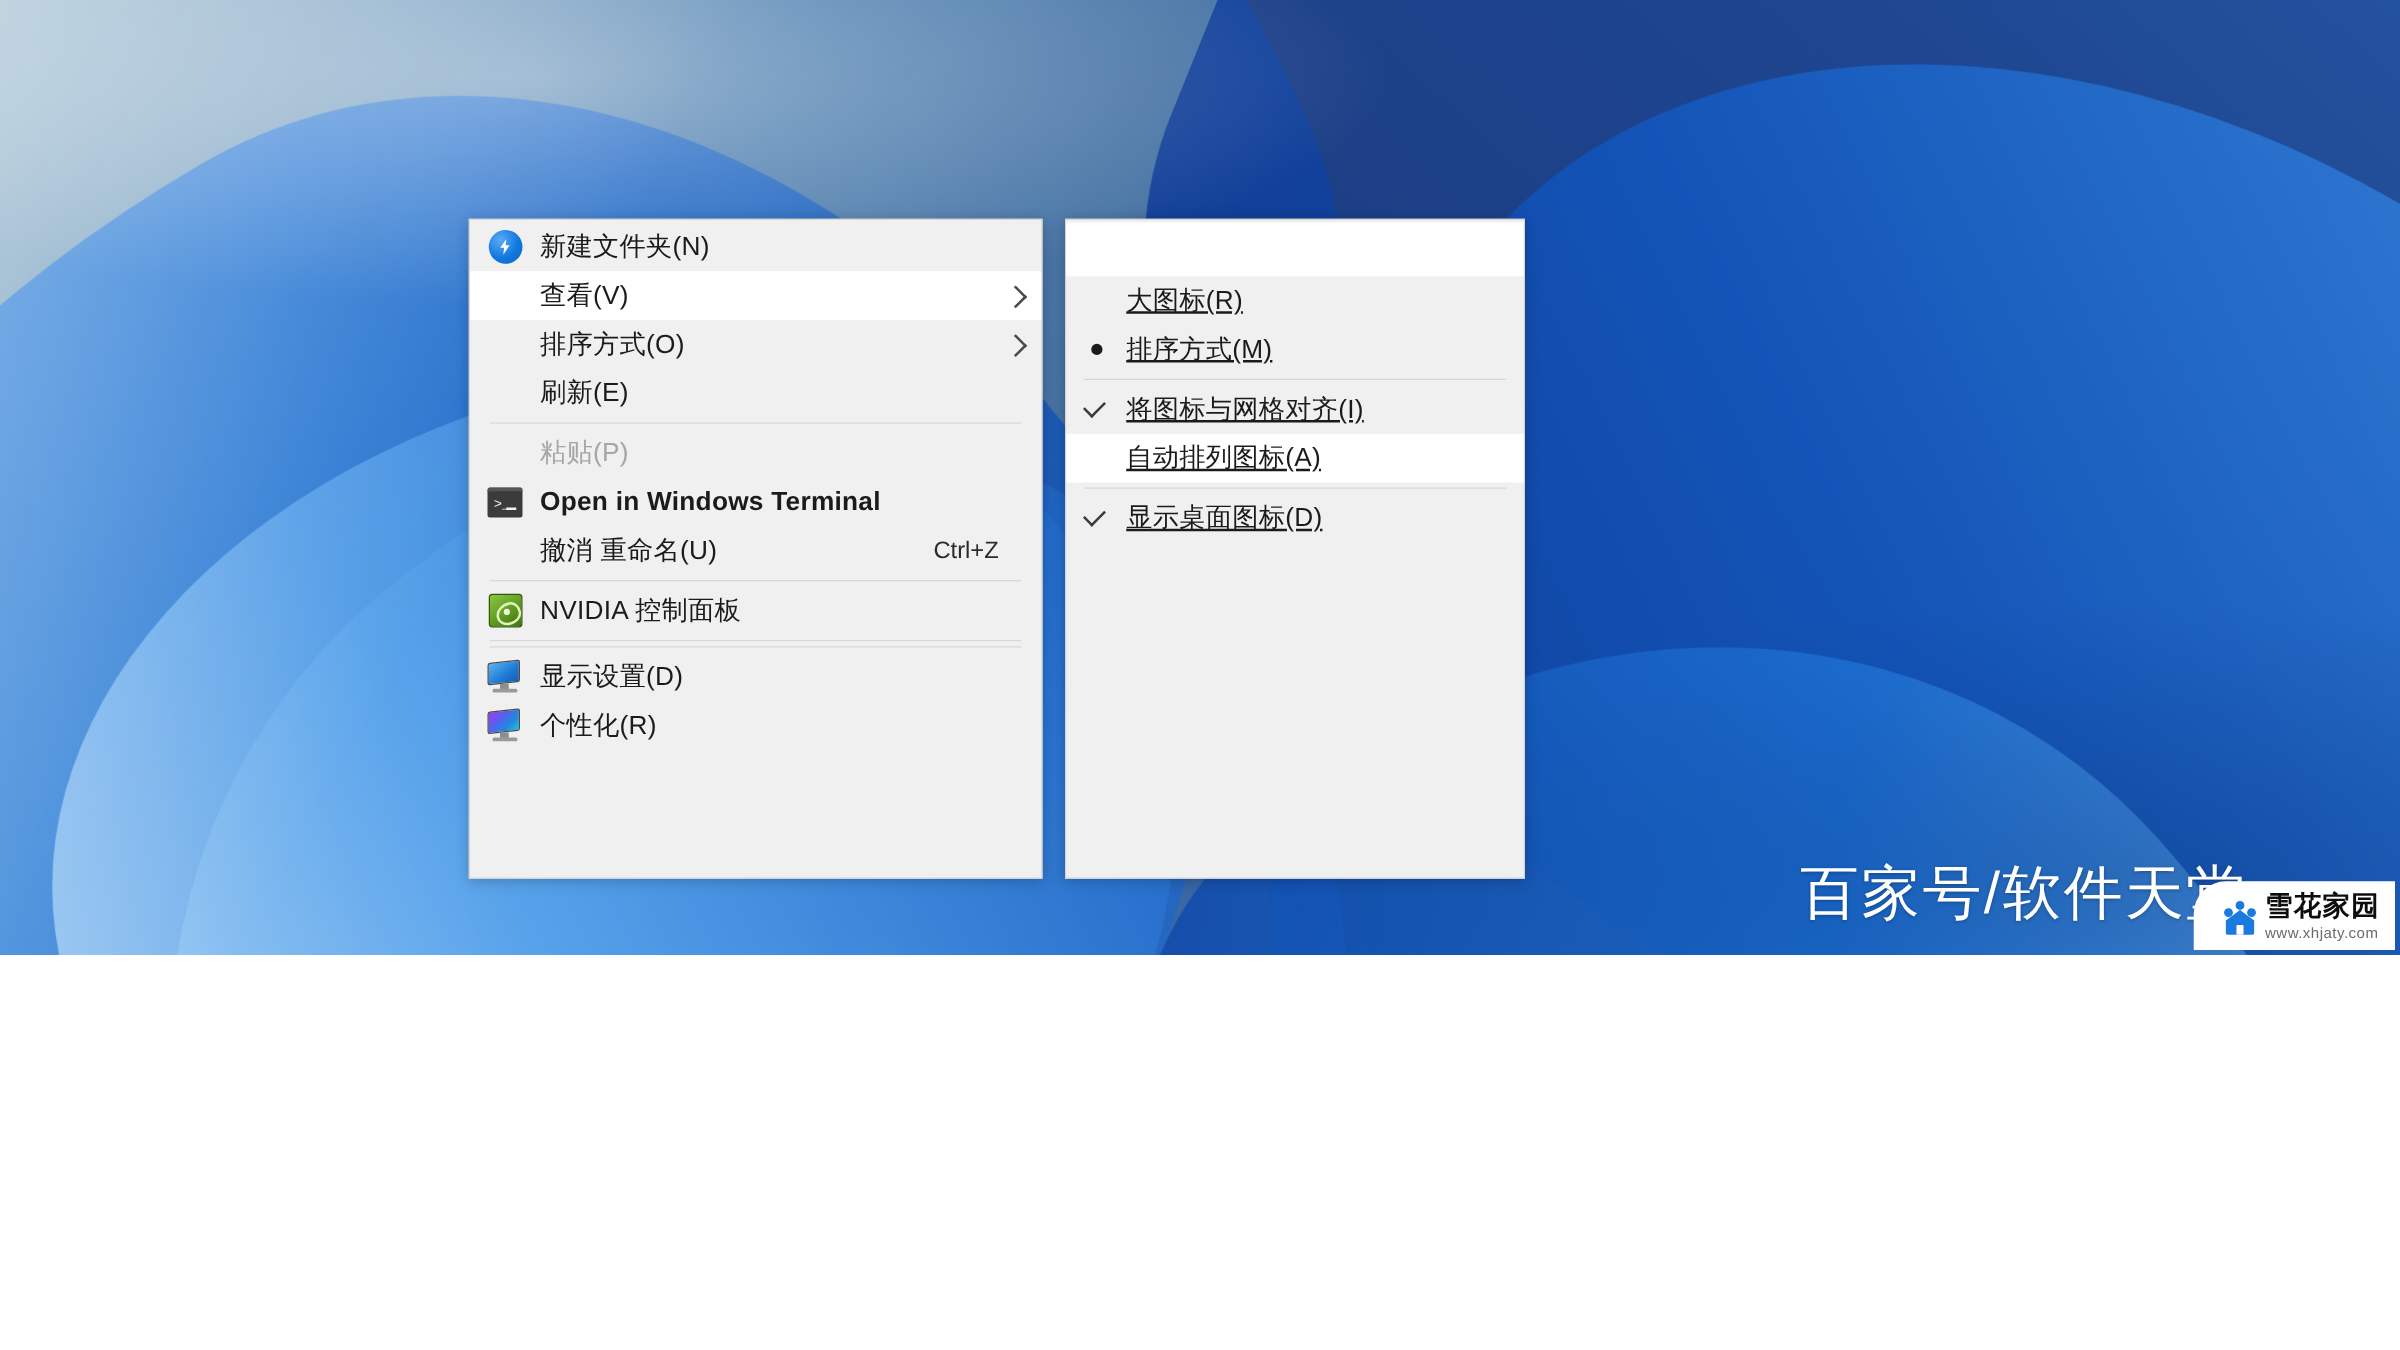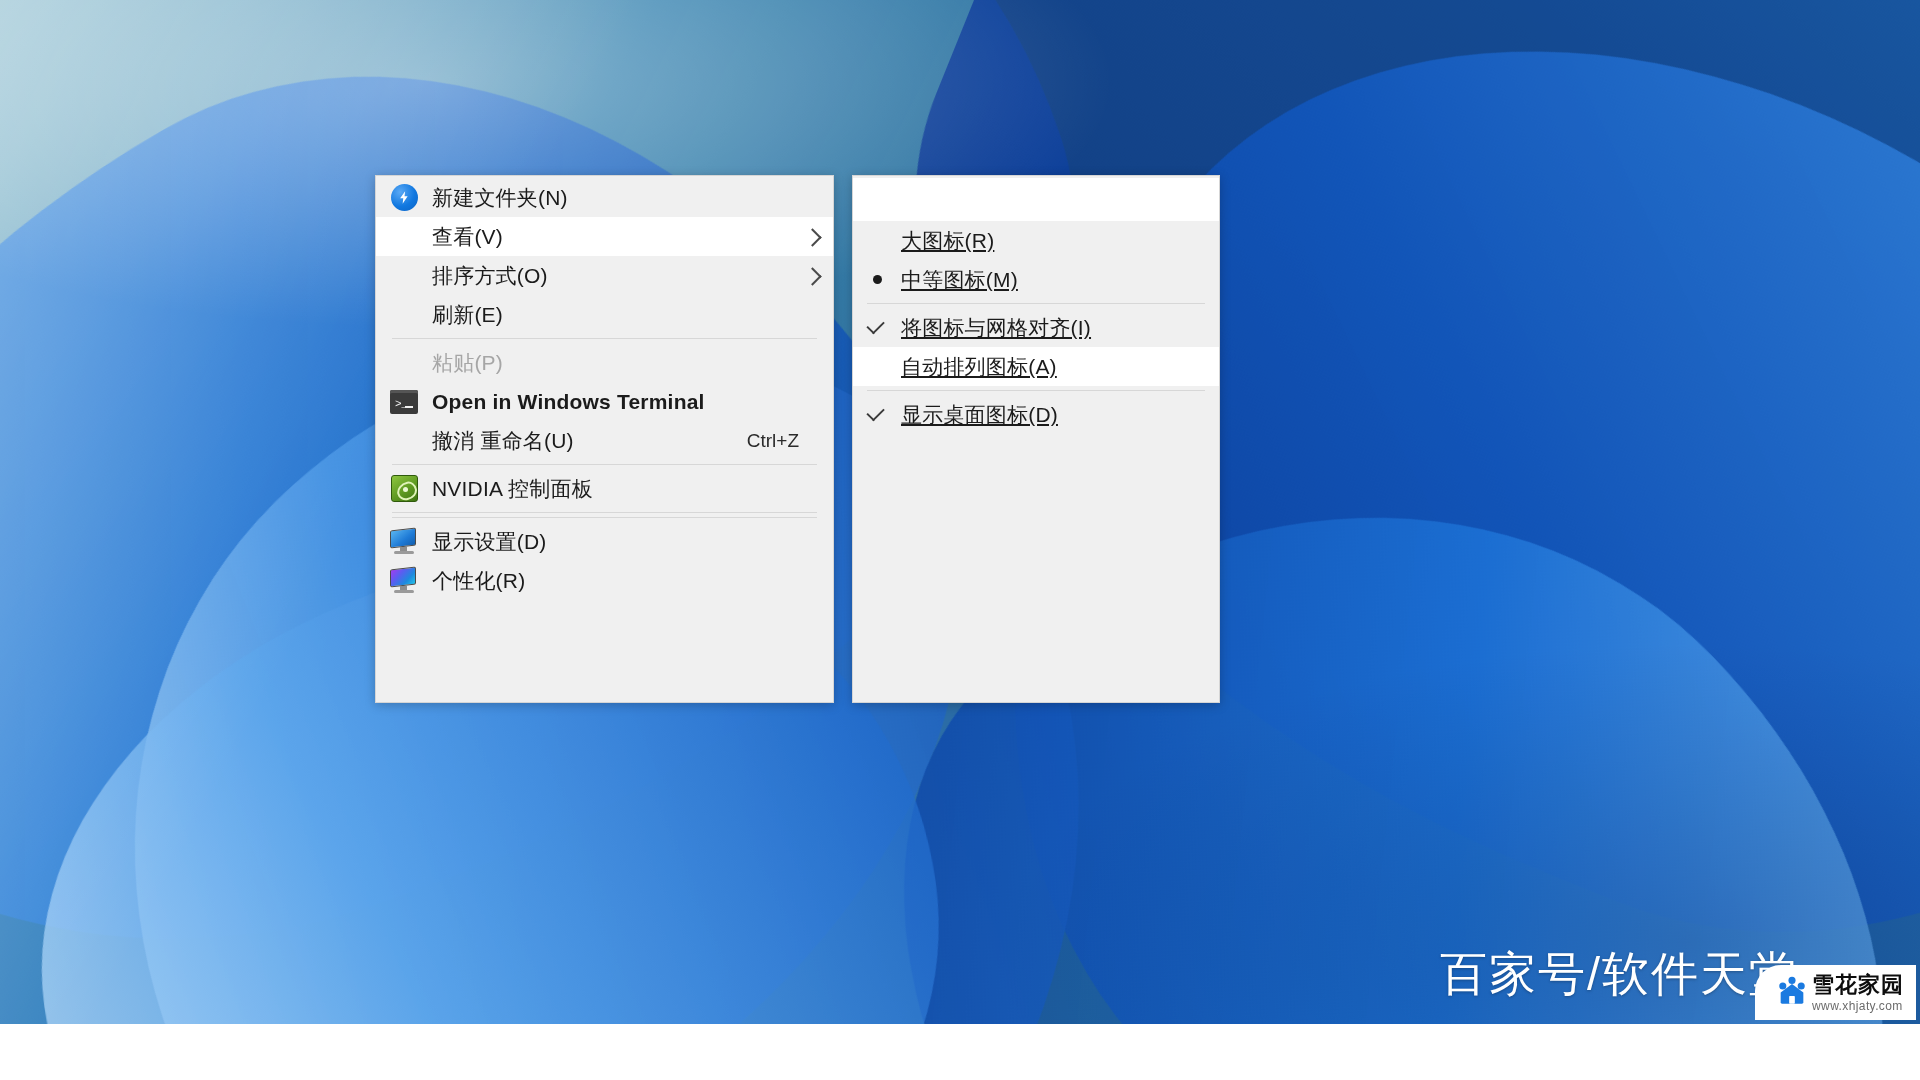--- a/index.html
+++ b/index.html
@@ -4,22 +4,22 @@
 <style>
   html, body {
     margin: 0; padding: 0;
     width: 1920px; height: 1080px;
     overflow: hidden;
     font-family: "Liberation Sans", "DejaVu Sans", sans-serif;
   }
 
   #desktop {
     position: relative;
-    width: 1920px; height: 1024px;
-    background: #4d7c0f;
+    width: 1920px; height: 764px;
+    background: #a16207;
     overflow: hidden;
   }
 
   
   .wall-base {
     position: absolute; inset: 0;
     background:
       radial-gradient(ellipse 90% 70% at 8% 12%,  #cfe3f7 0%, #9cc6ef 22%, #4f9bе8 48%, rgba(0,0,0,0) 70%),
       radial-gradient(ellipse 120% 90% at 75% 5%, #2f7fe0 0%, #1561c9 35%, rgba(0,0,0,0) 72%),
       linear-gradient(140deg, #bcd9f2 0%, #6fb0ec 16%, #2b7ee2 38%, #0f58c4 62%, #0b46a8 82%, #0a3d99 100%);
@@ -247,21 +247,21 @@
     letter-spacing: 2px;
     text-shadow: 0 1px 3px rgba(0,0,0,.28);
     white-space: nowrap;
   }
   #site-badge {
     position: absolute;
     right: 4px; bottom: 4px;
     background: #ffffff;
     border-radius: 26px 0 0 0;
     padding: 9px 12px 8px 20px;
-    display: flex; align-items: flex-start; gap: 3px;
+    display: flex; align-items: flex-end; gap: 3px;
   }
   #site-badge .mark { width: 34px; height: 34px; }
   #site-badge .txtwrap { display: flex; flex-direction: column; line-height: 1; }
   #site-badge .bname {
     color: #0d0d0d; font-size: 22px; font-weight: 700; letter-spacing: 1px;
   }
   #site-badge .burl {
     color: #6b6b6b; font-size: 12px; margin-top: 4px; letter-spacing: .4px;
     font-family: "Liberation Sans", sans-serif;
   }
@@ -378,21 +378,21 @@
 
     <div class="menu-row">
       <span class="gutter"></span>
       <span class="label">大图标(R)</span>
     </div>
 
     <div class="menu-row">
       <span class="gutter">
         <span class="bullet"></span>
       </span>
-      <span class="label">中等图标(M)</span>
+      <span class="label">排序方式(M)</span>
     </div>
 
 
     <div class="sep"></div>
 
     <div class="menu-row">
       <span class="gutter">
         <span class="check"></span>
       </span>
       <span class="label">将图标与网格对齐(I)</span>

